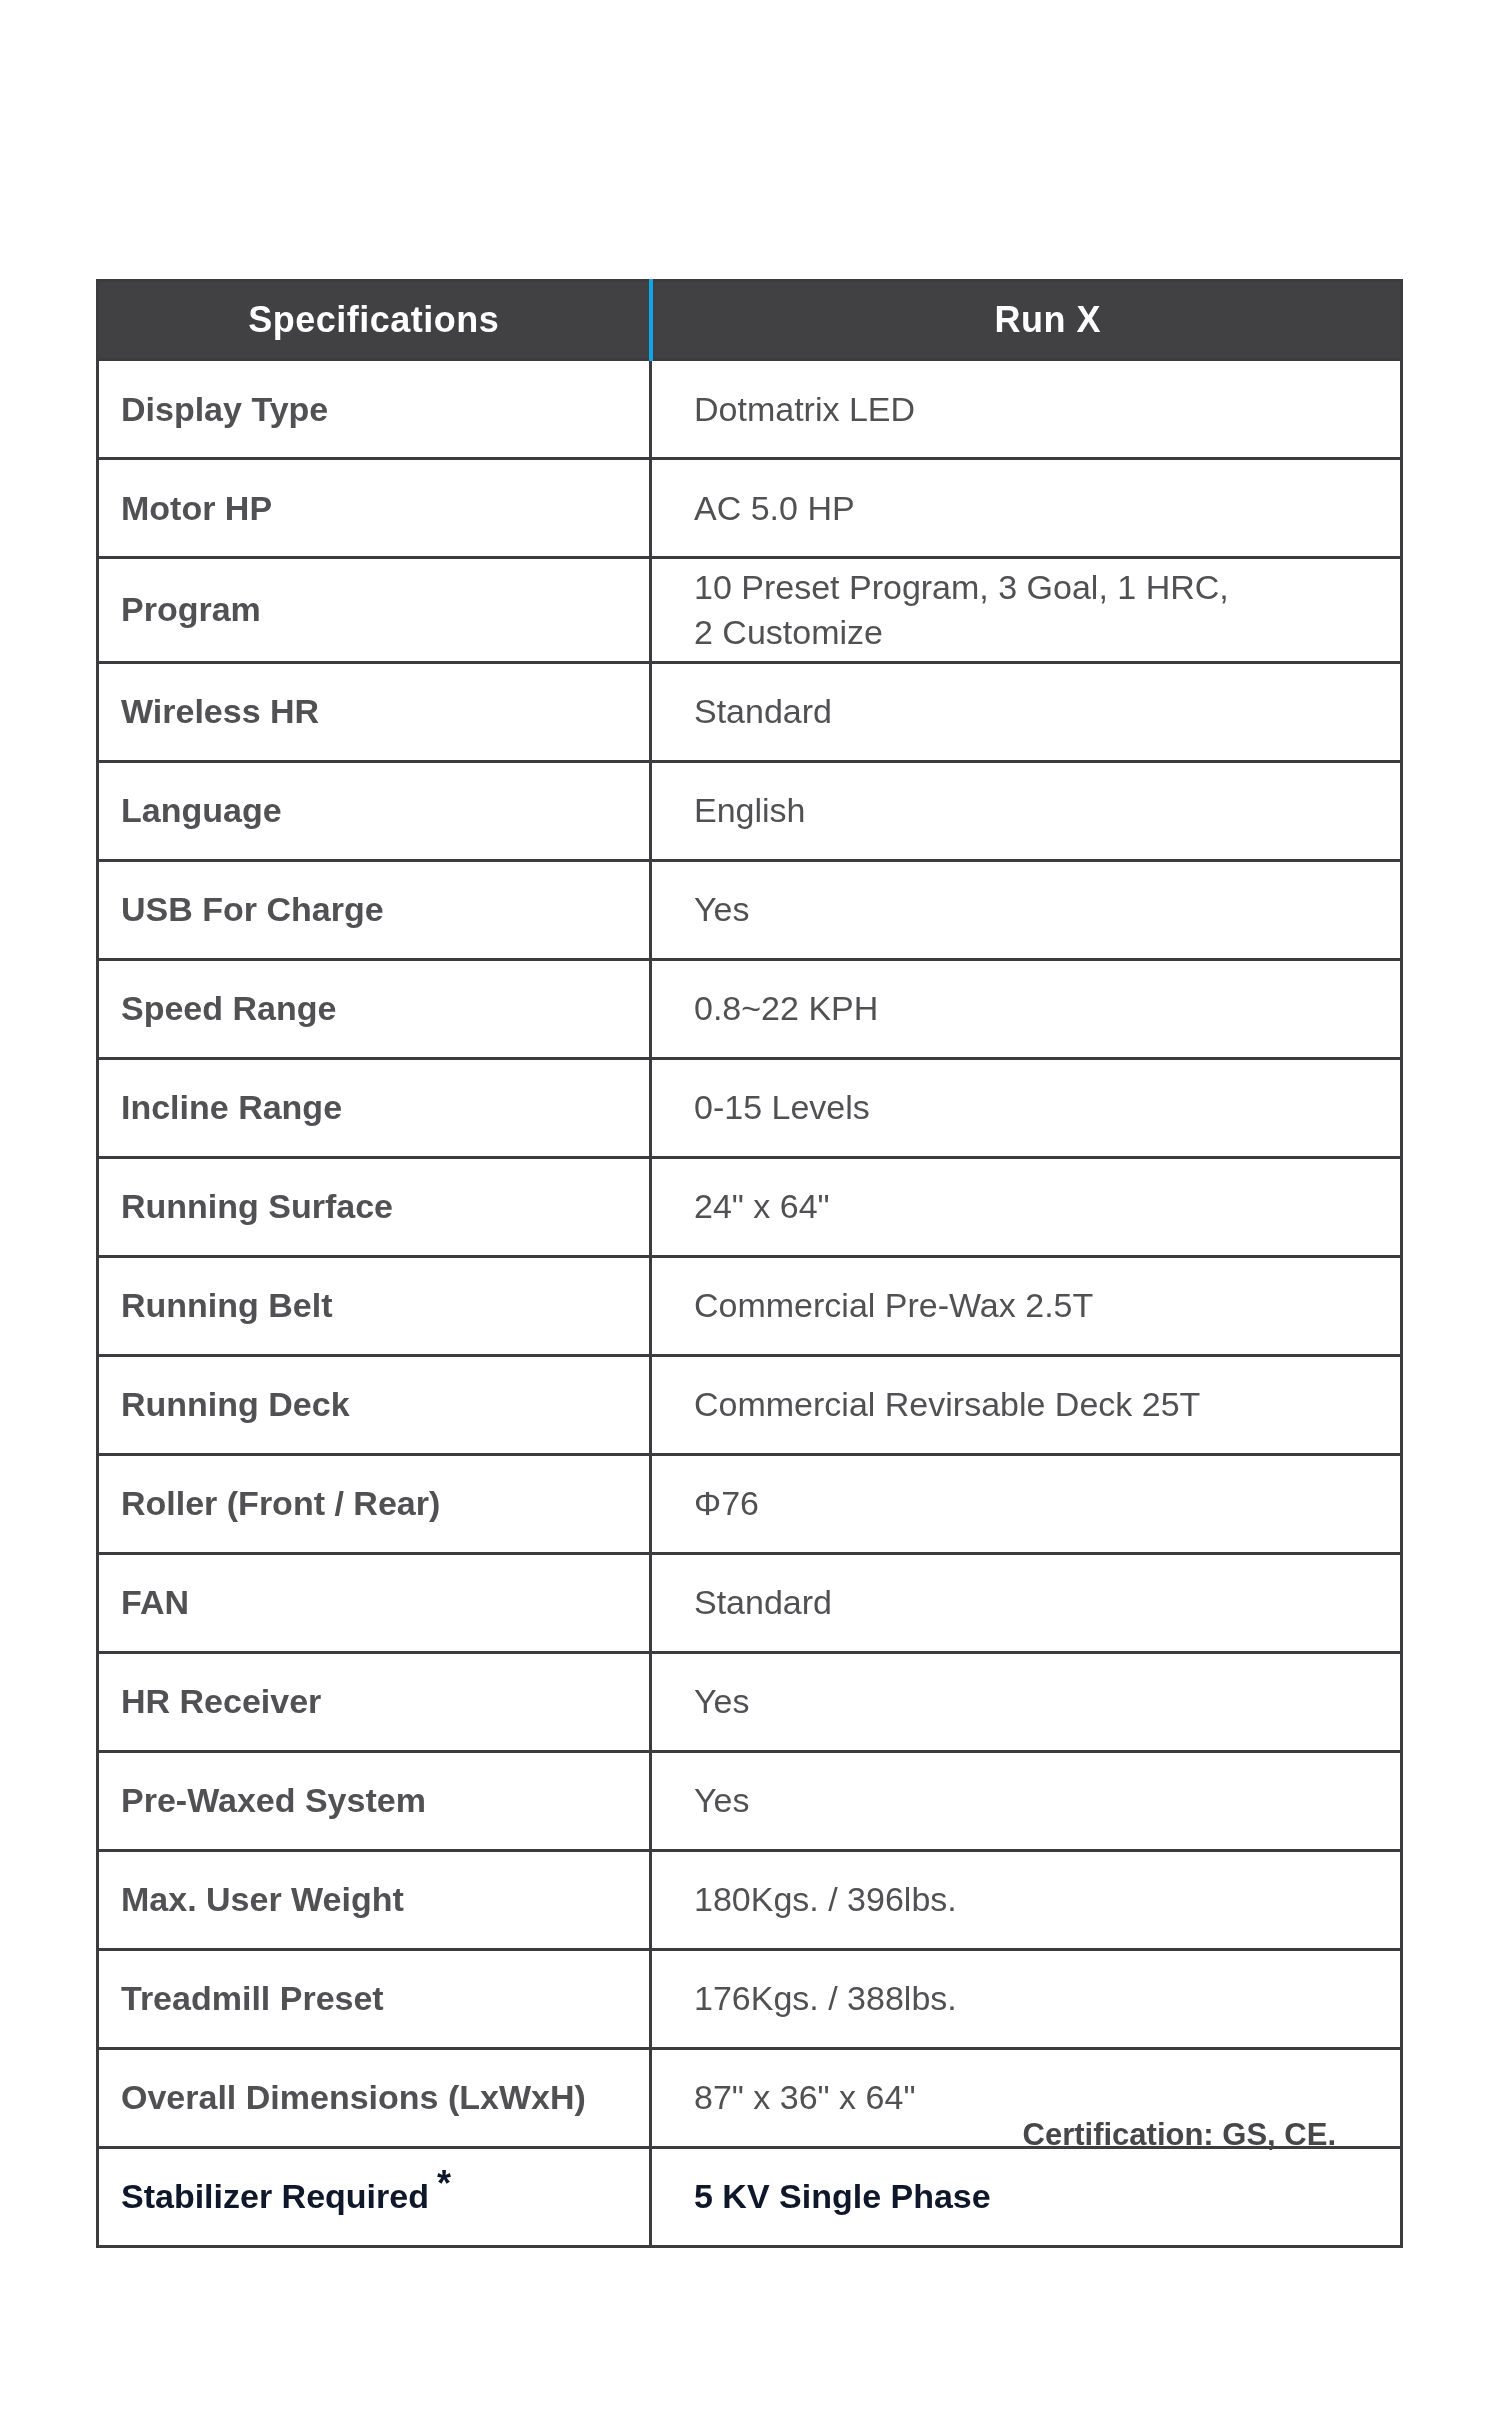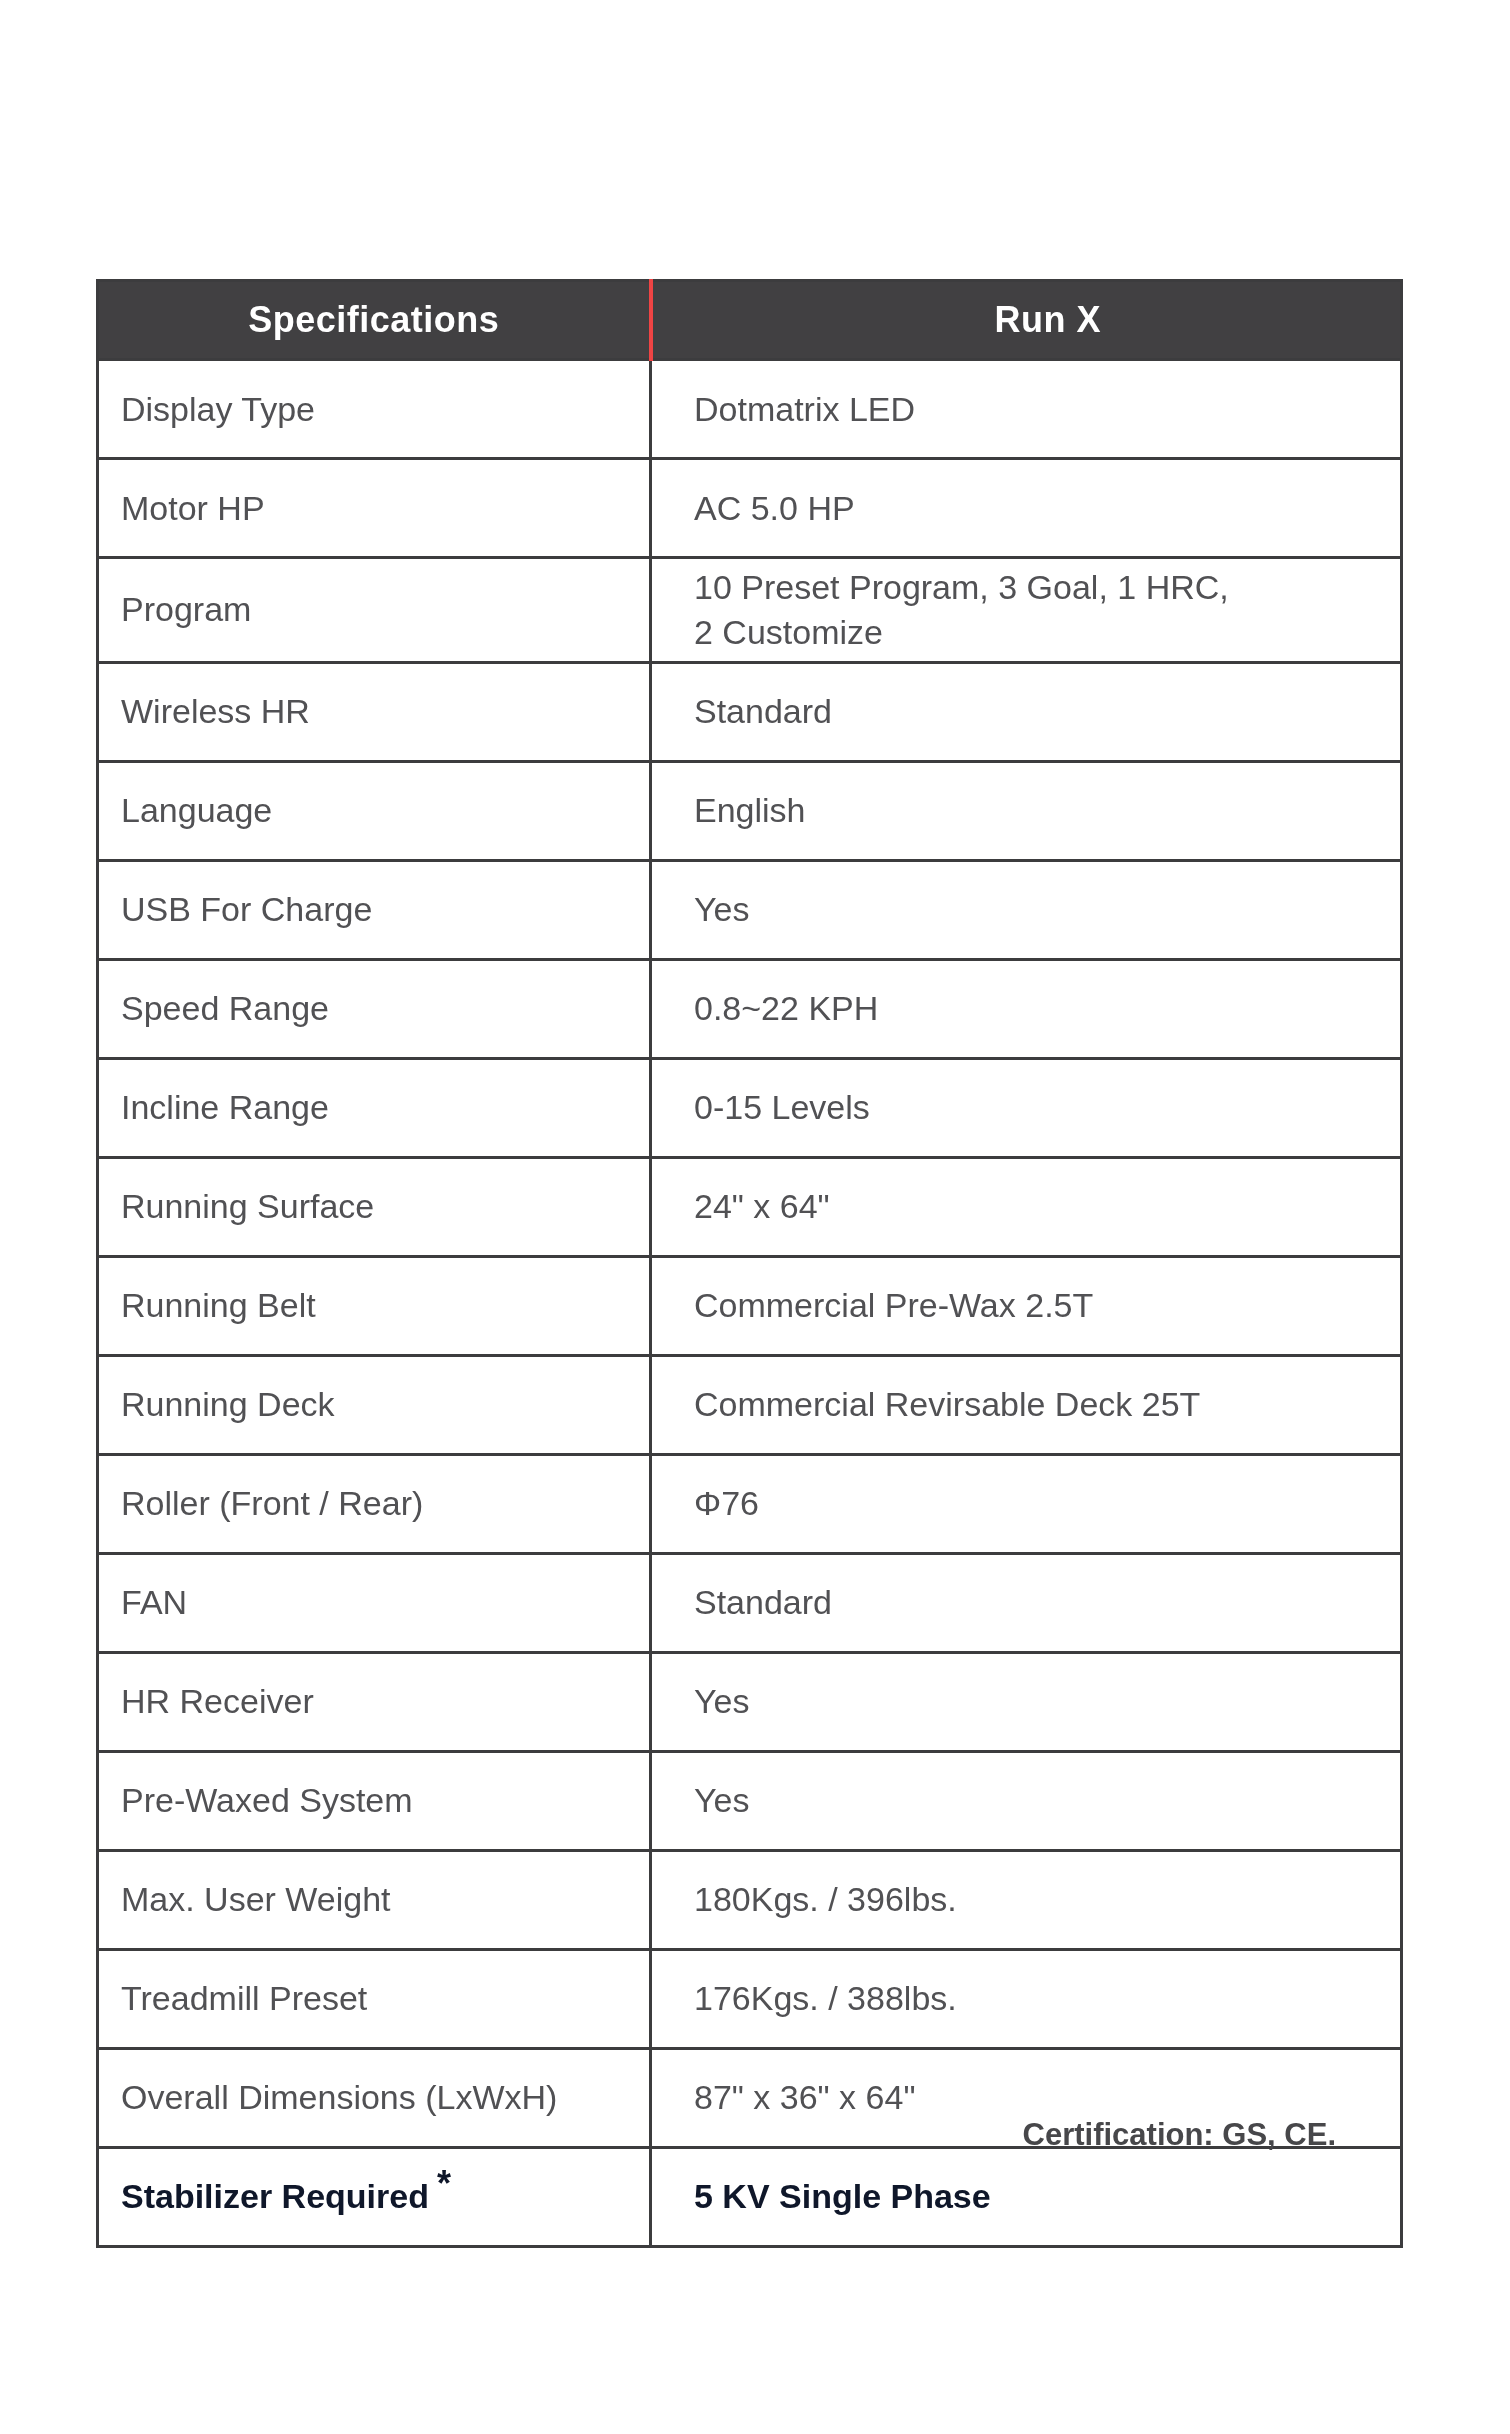--- a/index.html
+++ b/index.html
@@ -35,35 +35,35 @@
   }
   thead th {
     background: #414042;
     color: #ffffff;
     font-size: 36px;
     font-weight: bold;
     height: 74px;
     text-align: center;
     letter-spacing: 0.5px;
   }
-  thead th.th-label { border-right: 4px solid #ef4444; margin-top: 18px; }
+  thead th.th-label { border-right: 4px solid #0ea5e9; margin-top: 18px; }
   thead th.th-value { border-left: 4px solid #ffffff; padding-left: 44px; }
 
   tbody td {
     font-size: 34px;
     color: #515154;
     vertical-align: middle;
     height: 84px;
     padding-top: 6px;
     padding-bottom: 6px;
     line-height: 1.32;
     white-space: pre-line;
     background: #ffffff;
   }
-  td.td-label { padding-left: 22px; padding-right: 6px; }
+  td.td-label { padding-left: 22px; padding-right: 6px; font-weight: bold; }
   td.td-value { padding-left: 42px; padding-right: 6px; }
 
   tr.accent td {
     color: #0f172a;
     font-weight: bold;
   }
   sup.asterisk {
     font-size: 36px;
     font-weight: bold;
     vertical-align: super;

